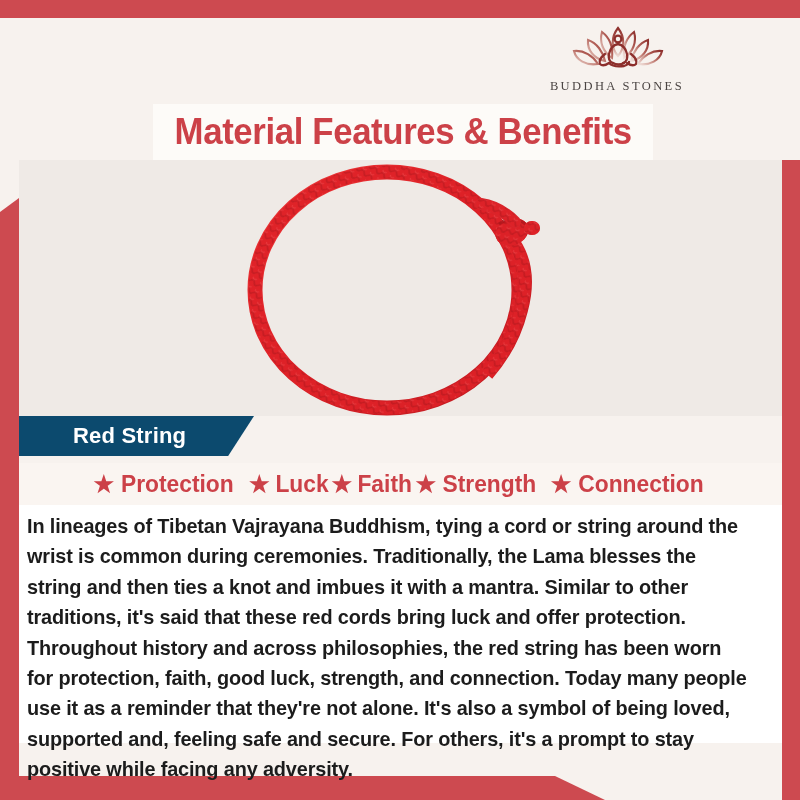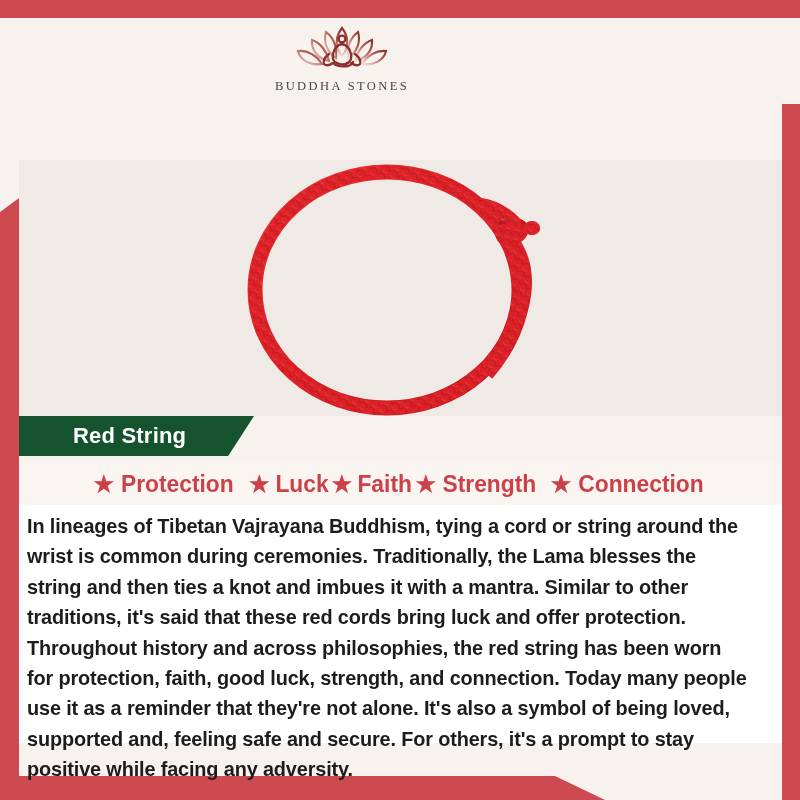--- a/index.html
+++ b/index.html
@@ -43,21 +43,21 @@
   
   .header {
     position: absolute; left: 0; top: 18px;
     width: 800px; height: 86px;
     background: #f7f2ee;
   }
   .logo-wrap {
     position: absolute; left: 0; top: 0;
     width: 684px; height: 86px;
     display: flex; flex-direction: column;
-    align-items: center; justify-content: flex-start;
+    align-items: flex-end; justify-content: flex-start;
   }
   .logo-mark { width: 132px; height: 60px; display:block; }
   .logo-text {
     font-family: "Liberation Serif", serif;
     font-size: 12.5px;
     letter-spacing: 2.4px;
     color: #4a4442;
     margin-top: 1px;
   }
 
@@ -88,21 +88,21 @@
     width: 763px; height: 256px;
     background: #efeae6;
     overflow: hidden;
   }
   .bracelet-svg { position: absolute; left: 50%; top: 0; transform: translateX(-50%); }
 
   
   .name-banner {
     position: absolute; left: 19px; top: 416px;
     width: 235px; height: 40px;
-    background: #14532d;
+    background: #0c4a6e;
     clip-path: polygon(0 0, 100% 0, 89% 100%, 0 100%);
     display: flex; align-items: center;
   }
   .name-banner-label {
     color: #ffffff;
     font-size: 22px;
     font-weight: bold;
     padding-left: 54px;
     letter-spacing: 0.2px;
     white-space: nowrap;
@@ -194,20 +194,25 @@
           <path d="M53 36 C49 39 47 43 48 46 C50 48 54 47 57 45"></path>
           <path d="M79 36 C83 39 85 43 84 46 C82 48 78 47 75 45"></path>
           <path d="M57 45 C60 48 66 49 72 48 C75 47 77 46 77 44"></path>
           <path d="M61 45 C64 47 69 47 72 45"></path>
         </g>
       </svg>
       <div class="logo-text">BUDDHA STONES</div>
     </div>
   </div>
 
+  <div class="title-band">
+    <div class="title-plate">
+      <div class="title-text">Material Features &amp; Benefits</div>
+    </div>
+  </div>
 
   <div class="photo-band">
     <svg class="bracelet-svg" width="440" height="256" viewBox="0 0 440 256">
       <defs>
         <linearGradient id="cordg" x1="0" y1="0" x2="1" y2="1">
           <stop offset="0%" stop-color="#ef3b3b"></stop>
           <stop offset="45%" stop-color="#de2127"></stop>
           <stop offset="100%" stop-color="#bf1a20"></stop>
         </linearGradient>
         <pattern id="braid" width="9" height="9" patternUnits="userSpaceOnUse" patternTransform="rotate(35)">

